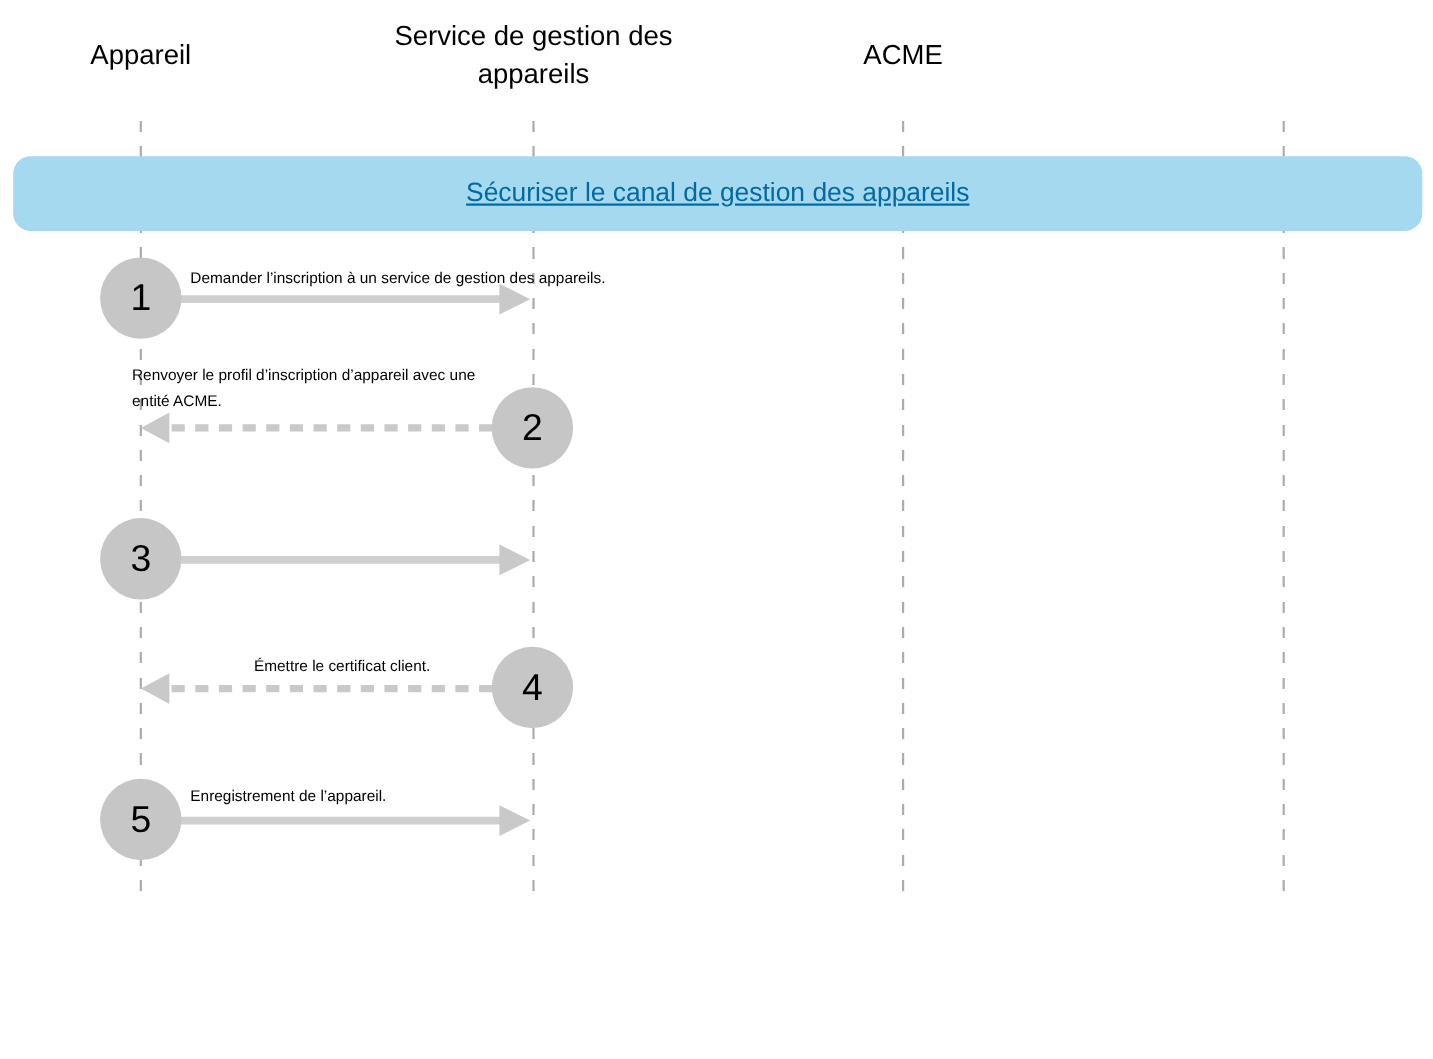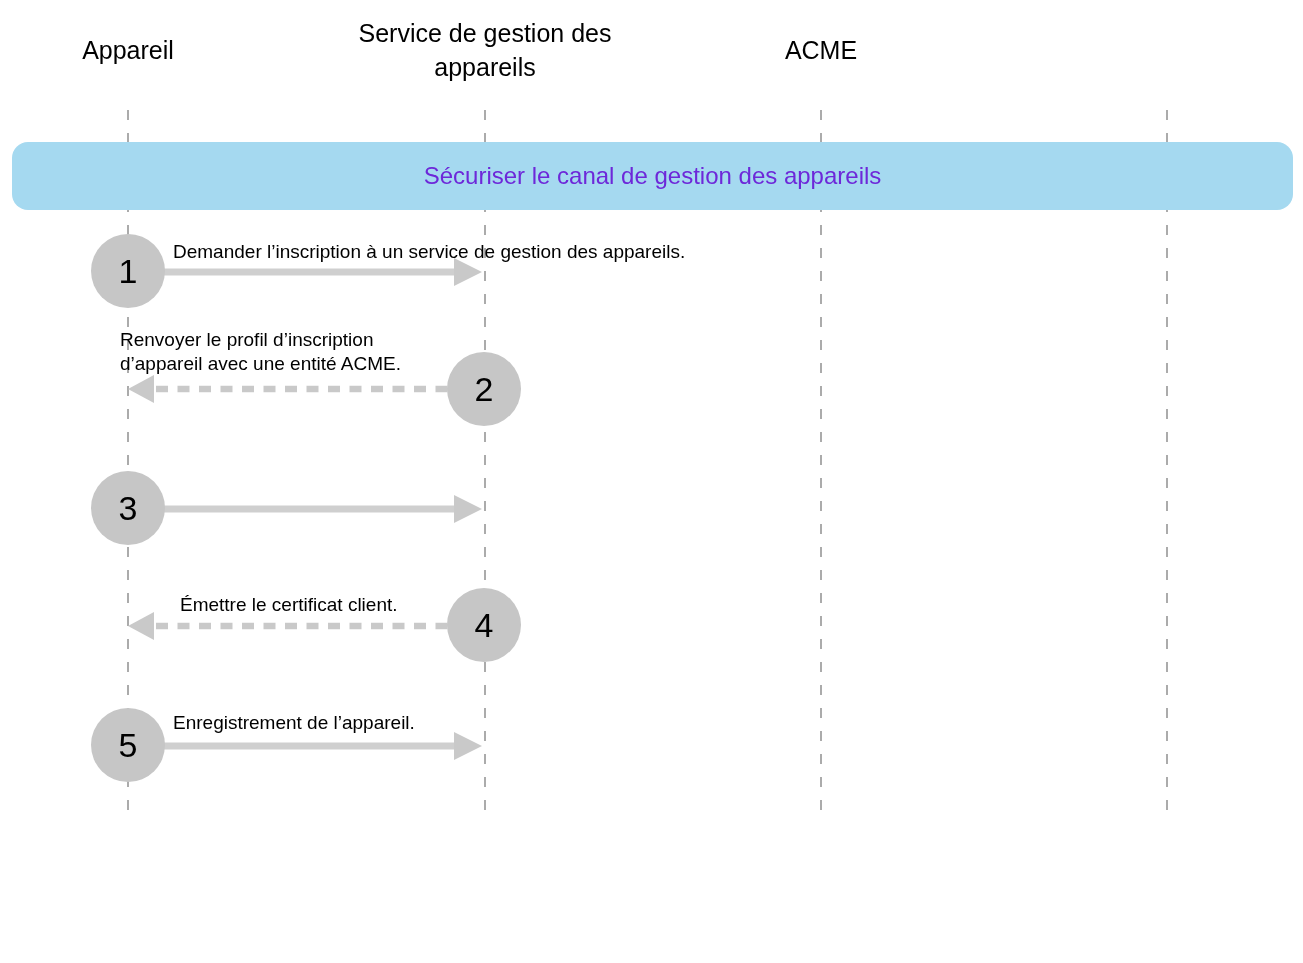--- a/index.html
+++ b/index.html
@@ -21,35 +21,36 @@
   
   .lifeline{
     position:absolute;top:110px;height:836px;width:2px;
     background:repeating-linear-gradient(to bottom,#ababab 0 10px,transparent 10px 23px);
   }
   
   .banner{
     position:absolute;left:12px;top:142px;width:1281px;height:68px;
     background:#a5d9f0;border-radius:16px;
     display:flex;align-items:center;justify-content:center;
-    font-size:24px;color:#6d28d9;
+    font-size:24px;color:#0369a1;
     z-index:2;
+    text-decoration:underline;
   }
   
   .circle{
     position:absolute;width:74px;height:74px;border-radius:50%;
     background:#c6c6c6;
     display:flex;align-items:center;justify-content:center;
     font-size:34px;color:#000;
     z-index:5;
   }
   
   .msg{
     position:absolute;
-    font-size:19px;line-height:24px;color:#000;
+    font-size:14px;line-height:24px;color:#000;
     white-space:nowrap;
     z-index:4;
   }
   .msg.wrap{white-space:normal;}
   .arrow{position:absolute;z-index:3;}
 </style>
 </head>
 <body>
 
 <div class="stage">
@@ -78,21 +79,21 @@
     <line x1="30" y1="16" x2="326" y2="16" stroke="#c9c9c9" stroke-width="6.5" stroke-dasharray="12 9.5"></line>
   </svg>
   <div class="circle" style="left:447px;top:352px">2</div>
 
   <svg class="arrow" style="left:160px;top:493px" width="324" height="32">
     <line x1="4" y1="16" x2="296" y2="16" stroke="#cfcfcf" stroke-width="7"></line>
     <polygon points="294,2 294,30 322,16" fill="#c9c9c9"></polygon>
   </svg>
   <div class="circle" style="left:91px;top:471px">3</div>
 
-  <div class="msg" style="left:180px;top:593px;width:262px;text-align:left">Émettre le certificat client.</div>
+  <div class="msg" style="left:180px;top:593px;width:262px;text-align:center">Émettre le certificat client.</div>
   <svg class="arrow" style="left:126px;top:610px" width="328" height="32">
     <polygon points="28,2 28,30 2,16" fill="#c9c9c9"></polygon>
     <line x1="30" y1="16" x2="326" y2="16" stroke="#c9c9c9" stroke-width="6.5" stroke-dasharray="12 9.5"></line>
   </svg>
   <div class="circle" style="left:447px;top:588px">4</div>
 
   <div class="msg" style="left:173px;top:711px">Enregistrement de l’appareil.</div>
   <svg class="arrow" style="left:160px;top:730px" width="324" height="32">
     <line x1="4" y1="16" x2="296" y2="16" stroke="#cfcfcf" stroke-width="7"></line>
     <polygon points="294,2 294,30 322,16" fill="#c9c9c9"></polygon>

